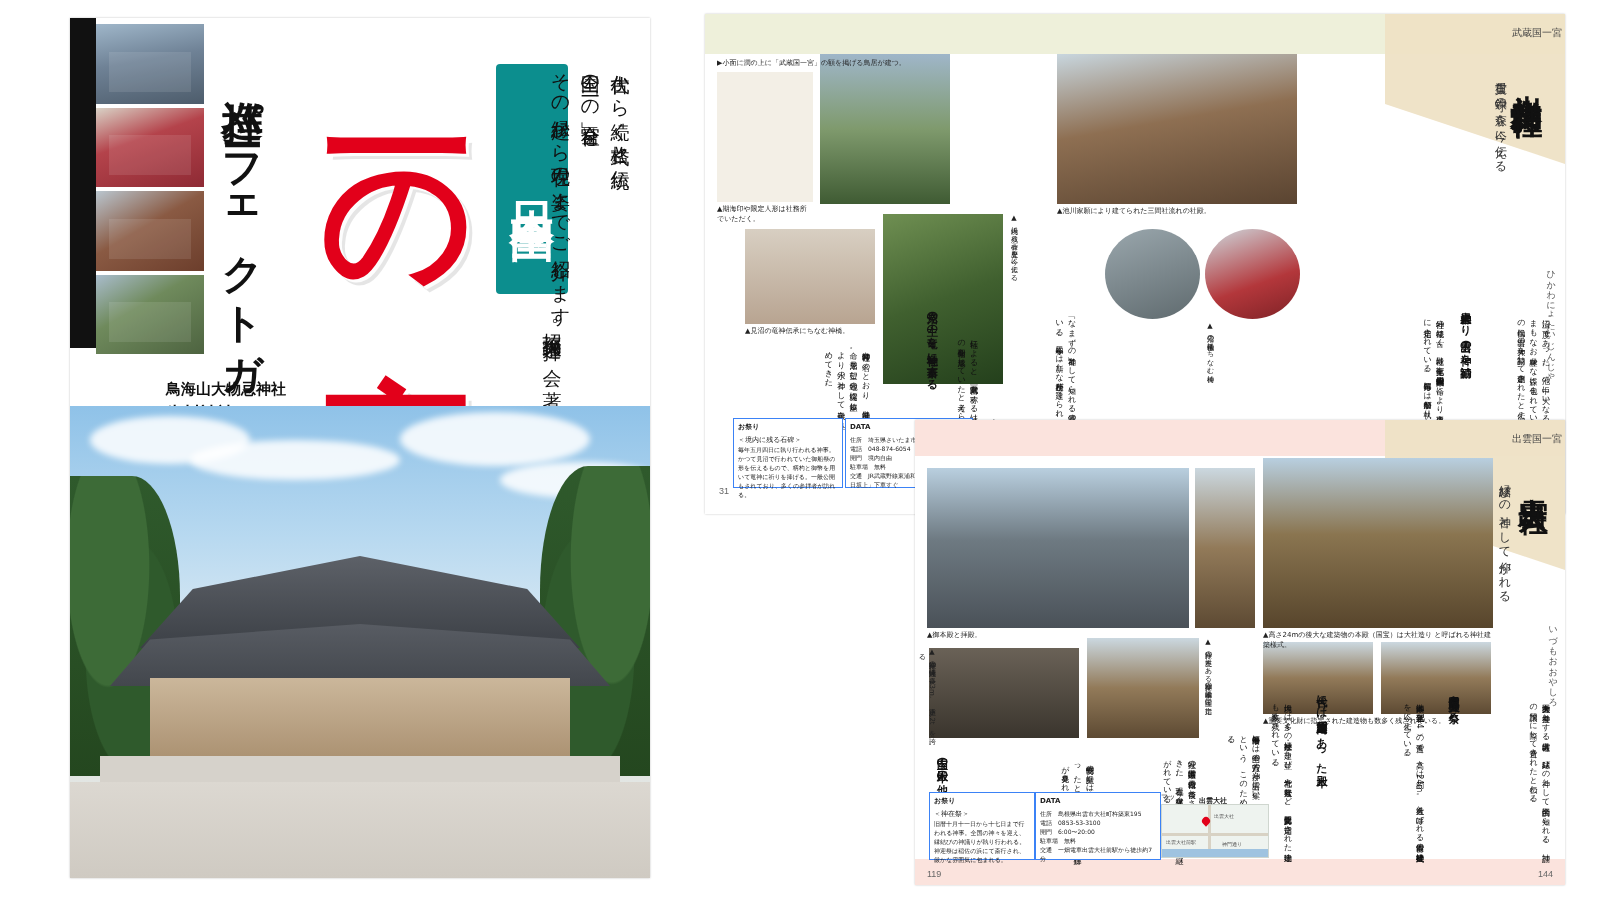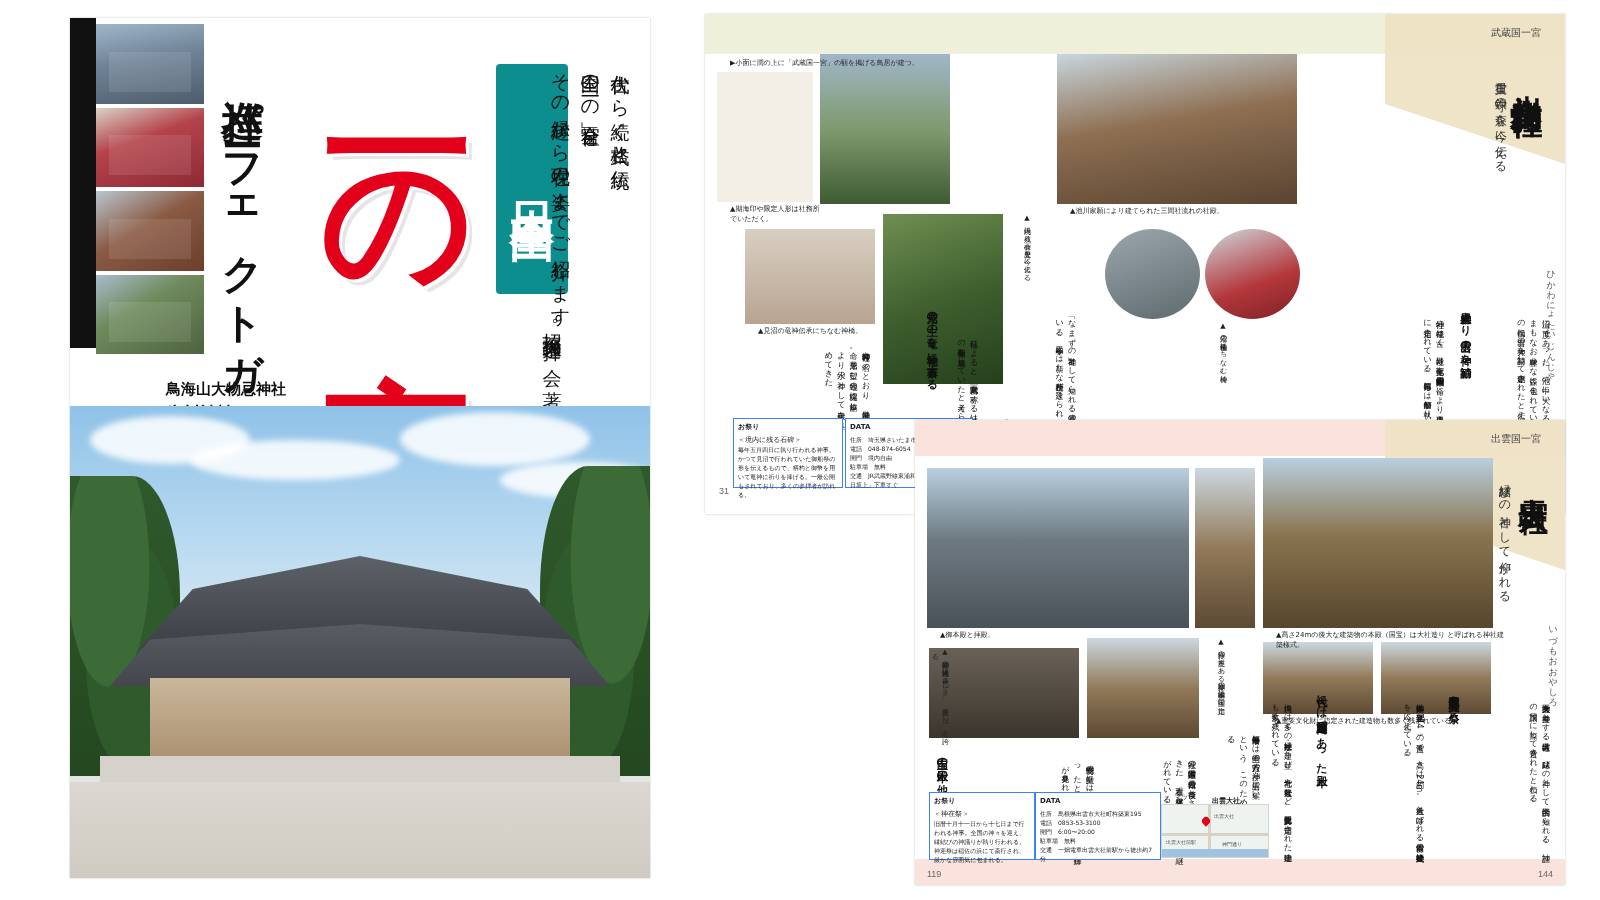--- a/index.html
+++ b/index.html
@@ -171,26 +171,26 @@
   }
   .page-title{
     position:absolute;writing-mode:vertical-rl;font-family:"DejaVu Sans", sans-serif;
     font-weight:bold;color:#111;
   }
   .pt1{right:16px;top:56px;font-size:32px;letter-spacing:2px;}
   .pt1-sub{position:absolute;right:56px;top:58px;writing-mode:vertical-rl;
     font-size:12px;color:#333;font-family:"DejaVu Sans", sans-serif;letter-spacing:1px;}
   .pt1-kana{position:absolute;right:8px;top:250px;writing-mode:vertical-rl;font-size:9px;color:#555;}
   .corner-tag{
-    position:absolute;right:24px;top:12px;font-size:10px;color:#444;
+    position:absolute;right:3px;top:12px;font-size:10px;color:#444;
     font-family:Liberation Sans, sans-serif;
   }
 
   .ph{position:absolute;overflow:hidden;background:#c9cfd3;}
-  .cap{position:absolute;font-size:7px;color:#222;font-family:"DejaVu Sans", sans-serif;margin-left:13px;}
+  .cap{position:absolute;font-size:7px;color:#222;font-family:"DejaVu Sans", sans-serif;}
   .cap-v{writing-mode:vertical-rl;}
 
   .photo-forest{background:linear-gradient(160deg,#6f8f52 0%,#40602f 50%,#24401c 100%);}
   .photo-shrine{background:linear-gradient(170deg,#c8d6de 0%,#8e6f52 45%,#5a4431 100%);}
   .photo-torii{background:linear-gradient(180deg,#9fb6c9 0%,#7f9a6d 50%,#3f5b33 100%);}
   .photo-goshuin{background:#f3efe6;}
   .photo-dolls{background:linear-gradient(180deg,#d8cfc2 0%,#b8a491 100%);}
   .photo-stone{background:linear-gradient(160deg,#9aa7ad 0%,#5f6a6e 100%);}
   .photo-red{background:linear-gradient(160deg,#cfd9de 0%,#b3373b 60%,#7e2226 100%);}
   .photo-roof{background:linear-gradient(180deg,#b9cfdf 0%,#6e7a82 45%,#4a5158 100%);}

